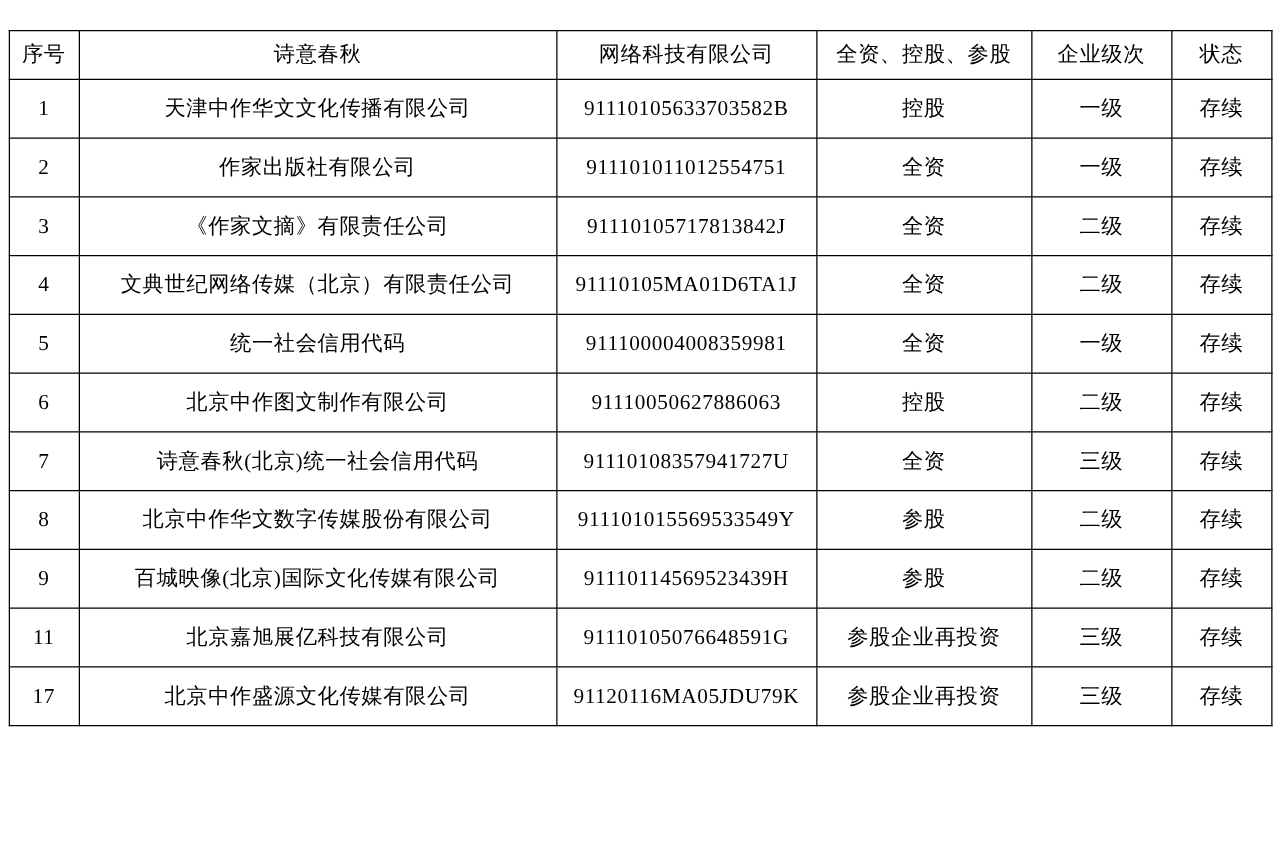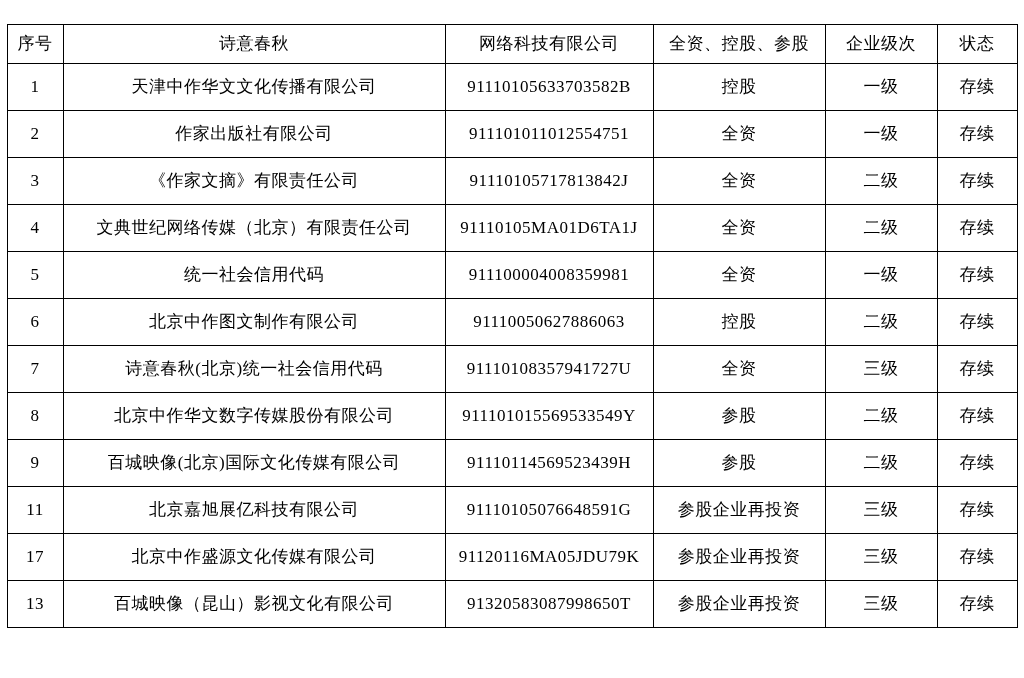--- a/index.html
+++ b/index.html
@@ -164,23 +164,15 @@
         <td>存续</td>
       </tr>
       <tr>
         <td>17</td>
         <td class="cell-name">北京中作盛源文化传媒有限公司</td>
         <td class="cell-code">91120116MA05JDU79K</td>
         <td>参股企业再投资</td>
         <td>三级</td>
         <td>存续</td>
       </tr>
-      <tr>
-        <td>13</td>
-        <td class="cell-name">百城映像（昆山）影视文化有限公司</td>
-        <td class="cell-code">91320583087998650T</td>
-        <td>参股企业再投资</td>
-        <td>三级</td>
-        <td>存续</td>
-      </tr>
     </tbody>
   </table>
 </div>
 
 </body></html>

